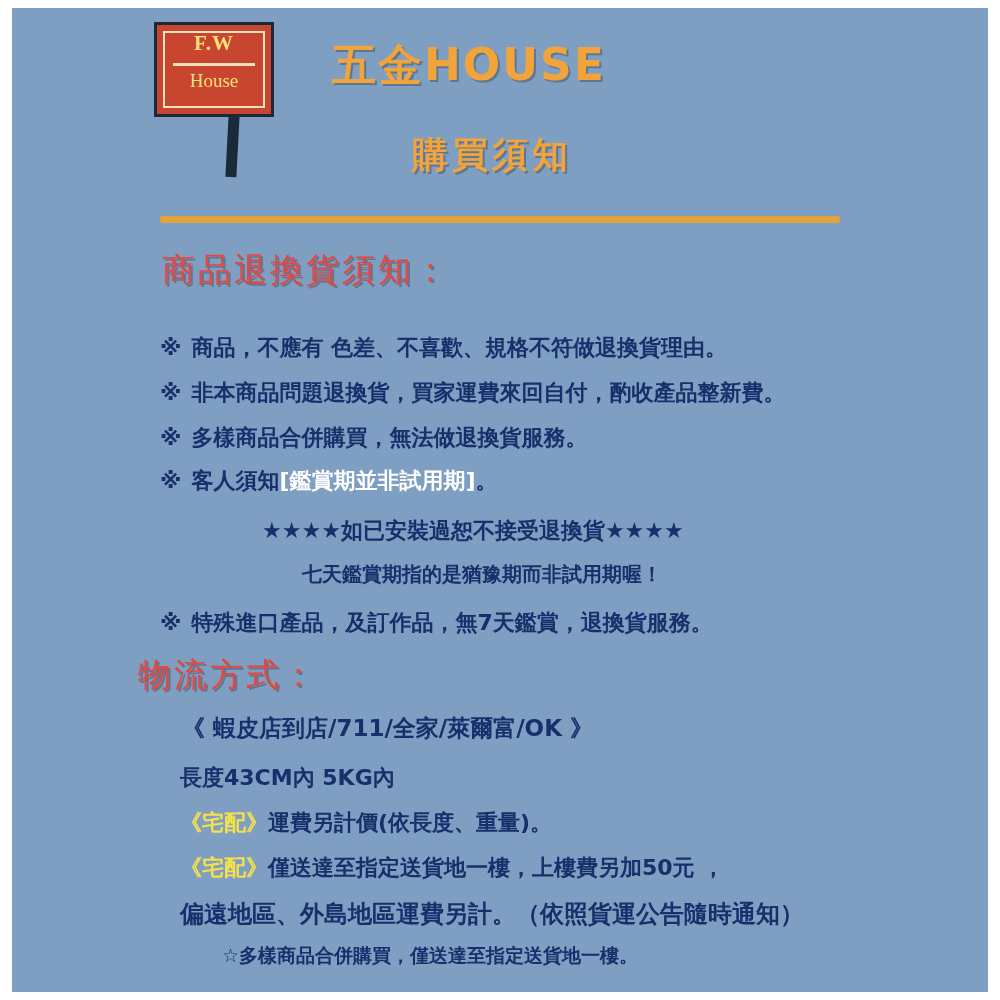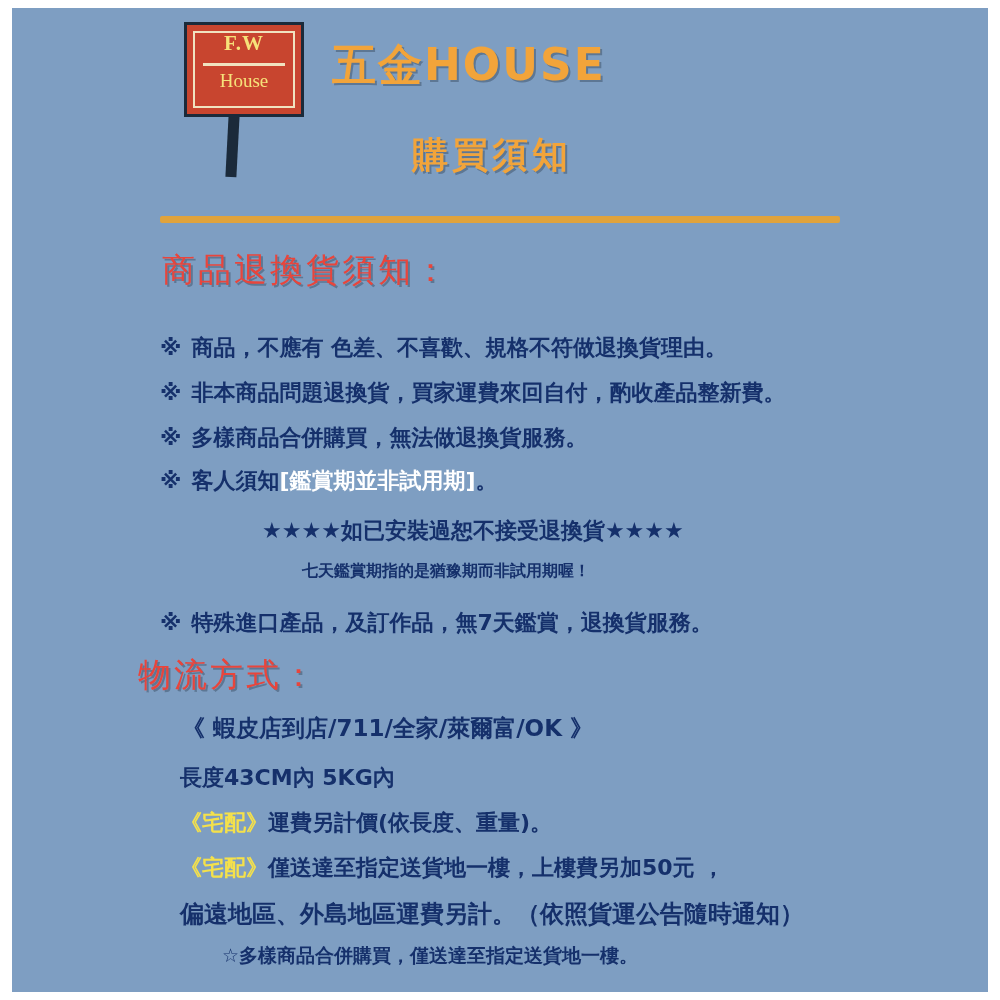--- a/index.html
+++ b/index.html
@@ -25,21 +25,21 @@
   
   .header {
     position: absolute;
     left: 0;
     top: 0;
     width: 976px;
     height: 200px;
   }
   .sign {
     position: absolute;
-    left: 172px;
+    left: 142px;
     top: 14px;
     width: 120px;
     height: 95px;
     background: #c8452f;
     border: 3px solid #1b2a3a;
     box-sizing: border-box;
   }
   .sign-inner {
     position: absolute;
     left: 6px;
@@ -158,21 +158,21 @@
     color: #f5e14a;
   }
   .stars {
     color: #15306b;
   }
   #l1 { left: 148px; top: 325px; font-size: 22px; }
   #l2 { left: 148px; top: 370px; font-size: 22px; }
   #l3 { left: 148px; top: 415px; font-size: 22px; }
   #l4 { left: 148px; top: 458px; font-size: 22px; }
   #l5 { left: 250px; top: 508px; font-size: 22px; }
-  #l6 { left: 290px; top: 553px; font-size: 16px; }
+  #l6 { left: 290px; top: 553px; font-size: 20px; }
   #l7 { left: 148px; top: 600px; font-size: 22px; }
 
   #s1 { left: 170px; top: 705px; font-size: 23px; }
   #s2 { left: 168px; top: 755px; font-size: 22px; }
   #s3 { left: 168px; top: 800px; font-size: 22px; }
   #s4 { left: 168px; top: 845px; font-size: 22px; }
   #s5 { left: 168px; top: 890px; font-size: 24px; }
   #s6 { left: 210px; top: 935px; font-size: 19px; }
 </style>
 </head>

